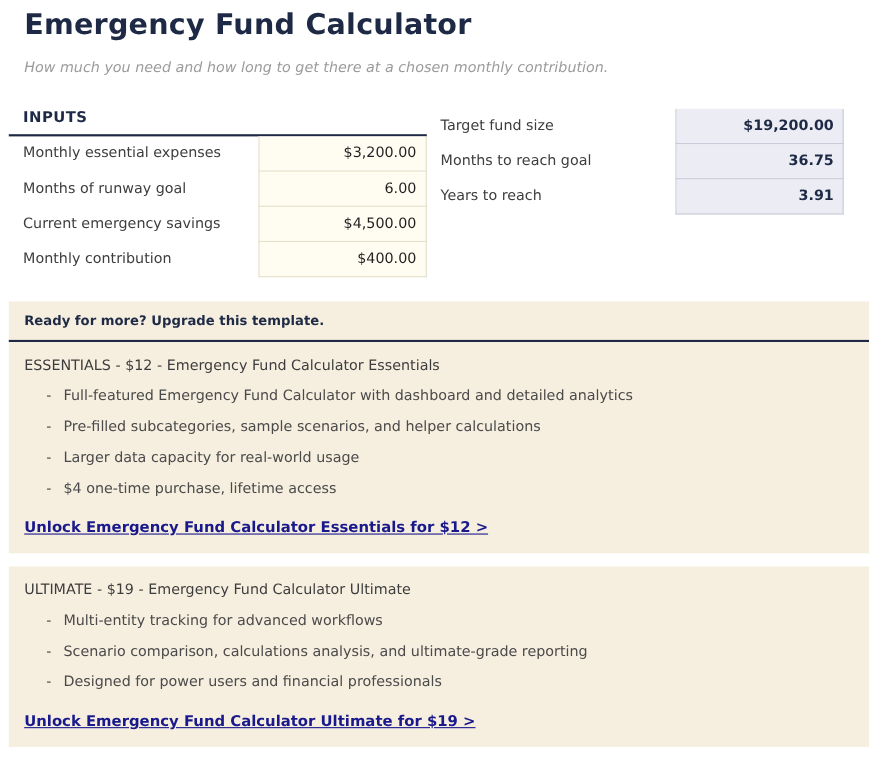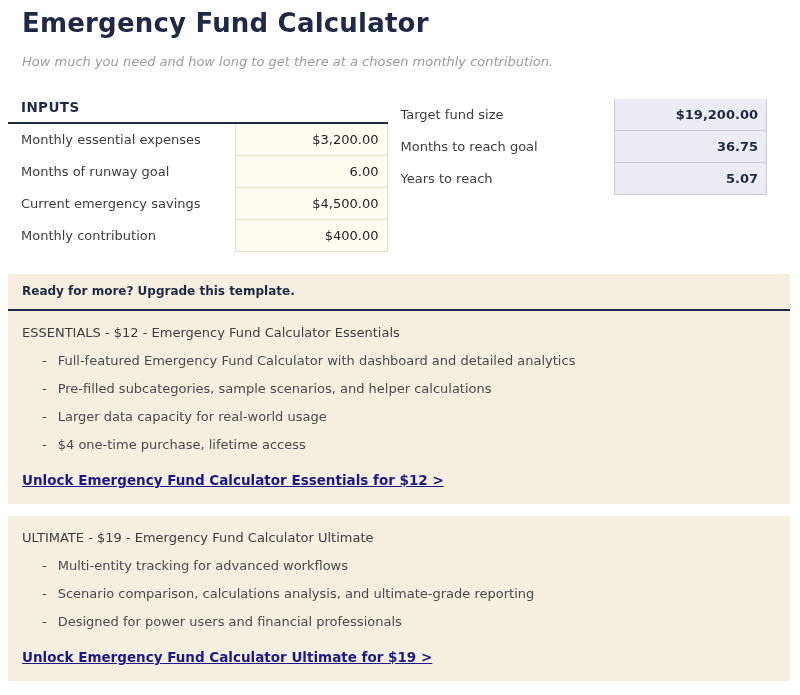--- a/index.html
+++ b/index.html
@@ -98,21 +98,21 @@
             <tr>
           <td class="label">Target fund size</td>
           <td class="value">$19,200.00</td>
         </tr>
         <tr>
           <td class="label">Months to reach goal</td>
           <td class="value">36.75</td>
         </tr>
         <tr>
           <td class="label">Years to reach</td>
-          <td class="value">5.07</td>
+          <td class="value">3.91</td>
         </tr>
       </tbody>
         </table>
     </section>
 
   </div>
 
   <div class="upgrade-head">Ready for more? Upgrade this template.</div>
 
   <section class="tier">

